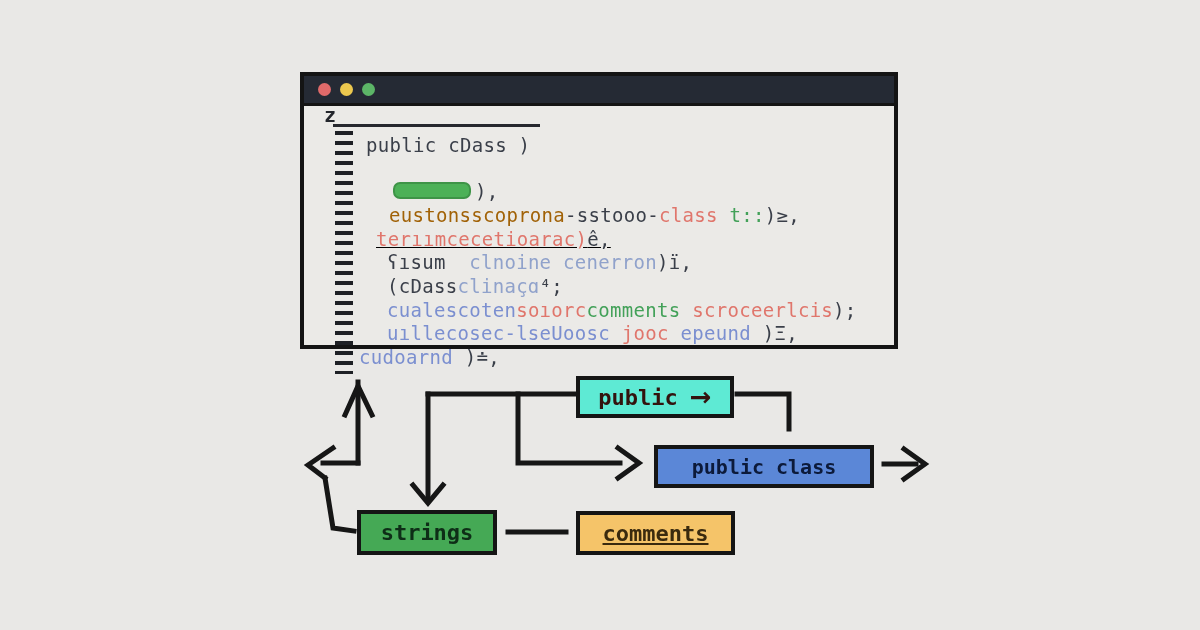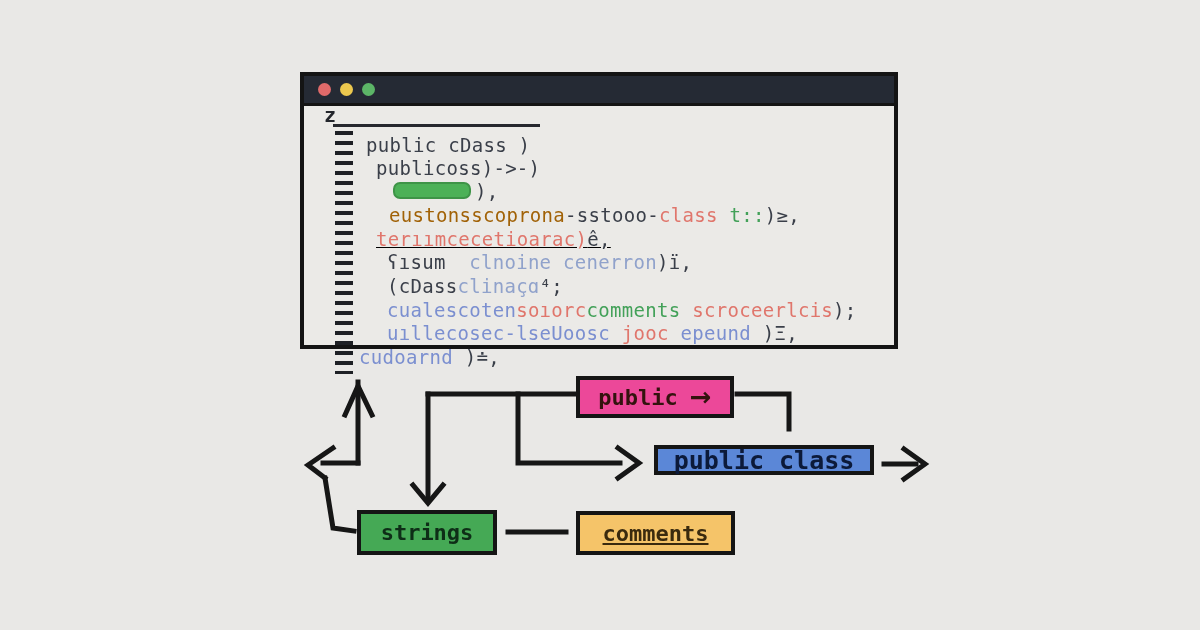--- a/index.html
+++ b/index.html
@@ -36,21 +36,21 @@
     display:inline-block;width:74px;height:13px;border-radius:7px;
     background:#4cb157;border:2px solid #3e9447;vertical-align:-1px;margin-right:4px;
   }
   
   .fc-box{
     position:absolute;border:4px solid #151515;display:flex;align-items:center;
     justify-content:center;font-weight:bold;font-size:22px;gap:12px;
     box-sizing:border-box;
   }
   .box-public{left:576px;top:376px;width:158px;height:42px;color:#33130e;}
-  .box-public-class{left:654px;top:445px;width:220px;height:30px;color:#0c1a3a;font-size:25px;}
+  .box-public-class{left:654px;top:445px;width:220px;height:43px;color:#0c1a3a;font-size:20px;}
   .box-strings{left:357px;top:510px;width:140px;height:45px;color:#0e2e17;}
   .box-comments{left:576px;top:511px;width:159px;height:44px;color:#3a2a0e;}
   .box-arrow{font-family:"DejaVu Sans",sans-serif;font-size:26px;font-weight:bold;line-height:1;}
   svg.overlay{position:absolute;left:0;top:0;pointer-events:none;}
   .conn{stroke:#161616;stroke-width:5;fill:none;stroke-linecap:square;stroke-linejoin:miter;}
 </style>
 </head>
 <body>
 
 <div class="canvas">
@@ -61,21 +61,20 @@
       <span class="dot" style="background: rgb(236, 200, 78);"></span>
       <span class="dot" style="background: rgb(92, 181, 103);"></span>
     </div>
   </div>
 
   <div class="z-glyph">z</div>
   <div class="z-underline"></div>
   <div class="dash-ladder"></div>
   <div class="code-layer" id="code-layer">
       <div class="code-line" style="left: 366px; top: 135px;"><span style="color: rgb(58, 63, 73);">public cDass )</span></div>
-      <div class="code-line" style="left: 376px; top: 158px;"><span style="color: rgb(58, 63, 73);">publicoss)-&gt;-)</span></div>
       <div class="code-line" style="left: 393px; top: 181px;"><span class="pill"></span><span style="color: rgb(58, 63, 73);">),</span></div>
       <div class="code-line" style="left: 383px; top: 205px;"><span style="color: #a16207; margin-left: 6px;">eustonsscoprona</span><span style="color: rgb(58, 63, 73);">-sstooo-</span><span style="color: rgb(224, 118, 108);">class</span><span style="color: rgb(67, 161, 89);"> t::</span><span style="color: rgb(58, 63, 73);">)≥,</span></div>
       <div class="code-line" style="left: 376px; top: 229px; text-decoration: underline;"><span style="color: rgb(224, 118, 108);">terıımcecetioarac)</span><span style="color: rgb(58, 63, 73);">ê,</span></div>
       <div class="code-line" style="left: 387px; top: 252px;"><span style="color: rgb(58, 63, 73);">ʕısum  </span><span style="color: rgb(144, 162, 203);">clnoine cenerron</span><span style="color: rgb(58, 63, 73);">)ï,</span></div>
       <div class="code-line" style="left: 387px; top: 276px;"><span style="color: rgb(58, 63, 73);">(cDass</span><span style="color: rgb(144, 162, 203);">clinaçɑ</span><span style="color: rgb(58, 63, 73);">⁴;</span></div>
       <div class="code-line" style="left: 387px; top: 300px;"><span style="color: rgb(123, 143, 208);">cualescoten</span><span style="color: rgb(224, 118, 108);">soıorc</span><span style="color: rgb(67, 161, 89);">comments</span><span style="color: rgb(224, 118, 108);"> scroceerlcis</span><span style="color: rgb(58, 63, 73);">);</span></div>
       <div class="code-line" style="left: 387px; top: 323px;"><span style="color: rgb(123, 143, 208);">uıllecosec-lseUoosc </span><span style="color: rgb(224, 118, 108);">jooc</span><span style="color: rgb(123, 143, 208);"> epeund </span><span style="color: rgb(58, 63, 73);">)Ξ,</span></div>
       <div class="code-line" style="left: 359px; top: 347px;"><span style="color: rgb(123, 143, 208);">cudoarnd </span><span style="color: rgb(58, 63, 73);">)≐,</span></div>
     </div>
 
@@ -95,21 +94,21 @@
     <path class="conn" d="M618 448 L639 463 L618 478"></path>
 
     <path class="conn" d="M737 394 L789 394 L789 429"></path>
 
     <path class="conn" d="M884 464 L916 464"></path>
     <path class="conn" d="M904 449 L925 464 L904 479"></path>
 
     <path class="conn" d="M508 532 L566 532"></path>
   </svg>
 
-  <div class="fc-box box-public" style="background: #ec4899;">
+  <div class="fc-box box-public" style="background: #5eead4;">
     <span>public</span>
     <span class="box-arrow">→</span>
   </div>
   <div class="fc-box box-public-class" style="background: rgb(91, 135, 215);">
     <span>public class</span>
   </div>
   <div class="fc-box box-strings" style="background: rgb(69, 169, 85);">
     <span>strings</span>
   </div>
   <div class="fc-box box-comments" style="background: rgb(245, 196, 105); text-decoration: underline;">

